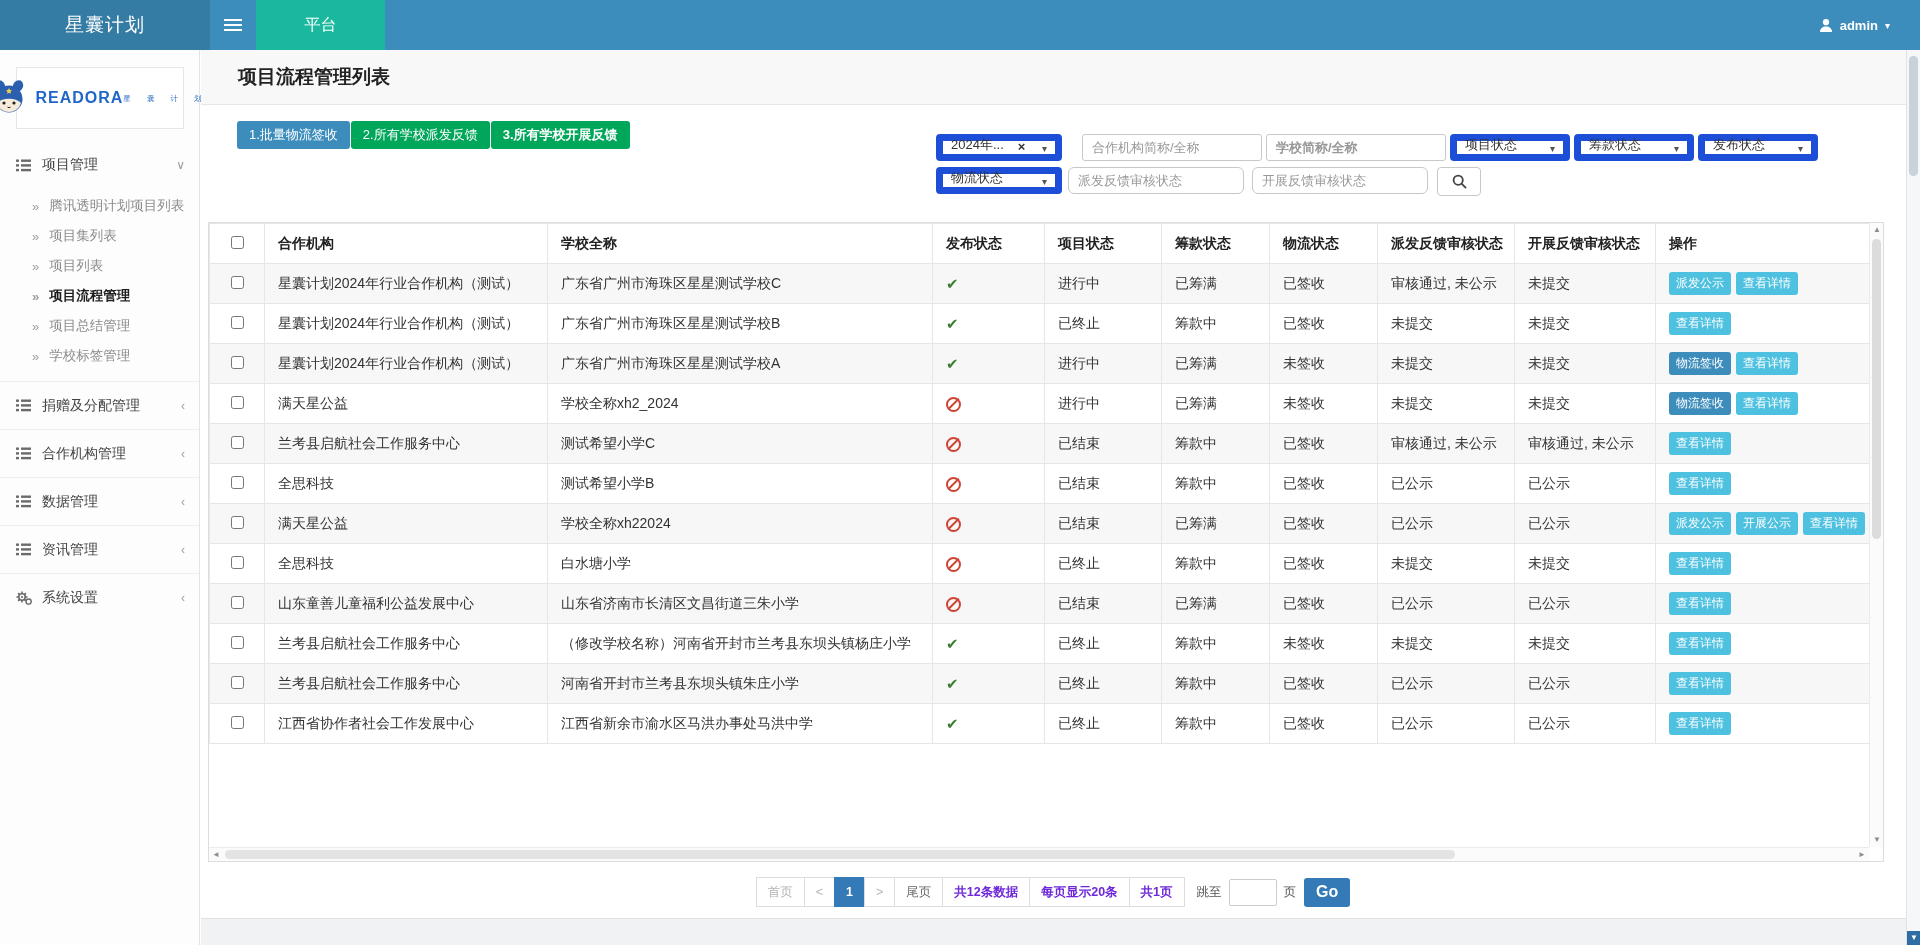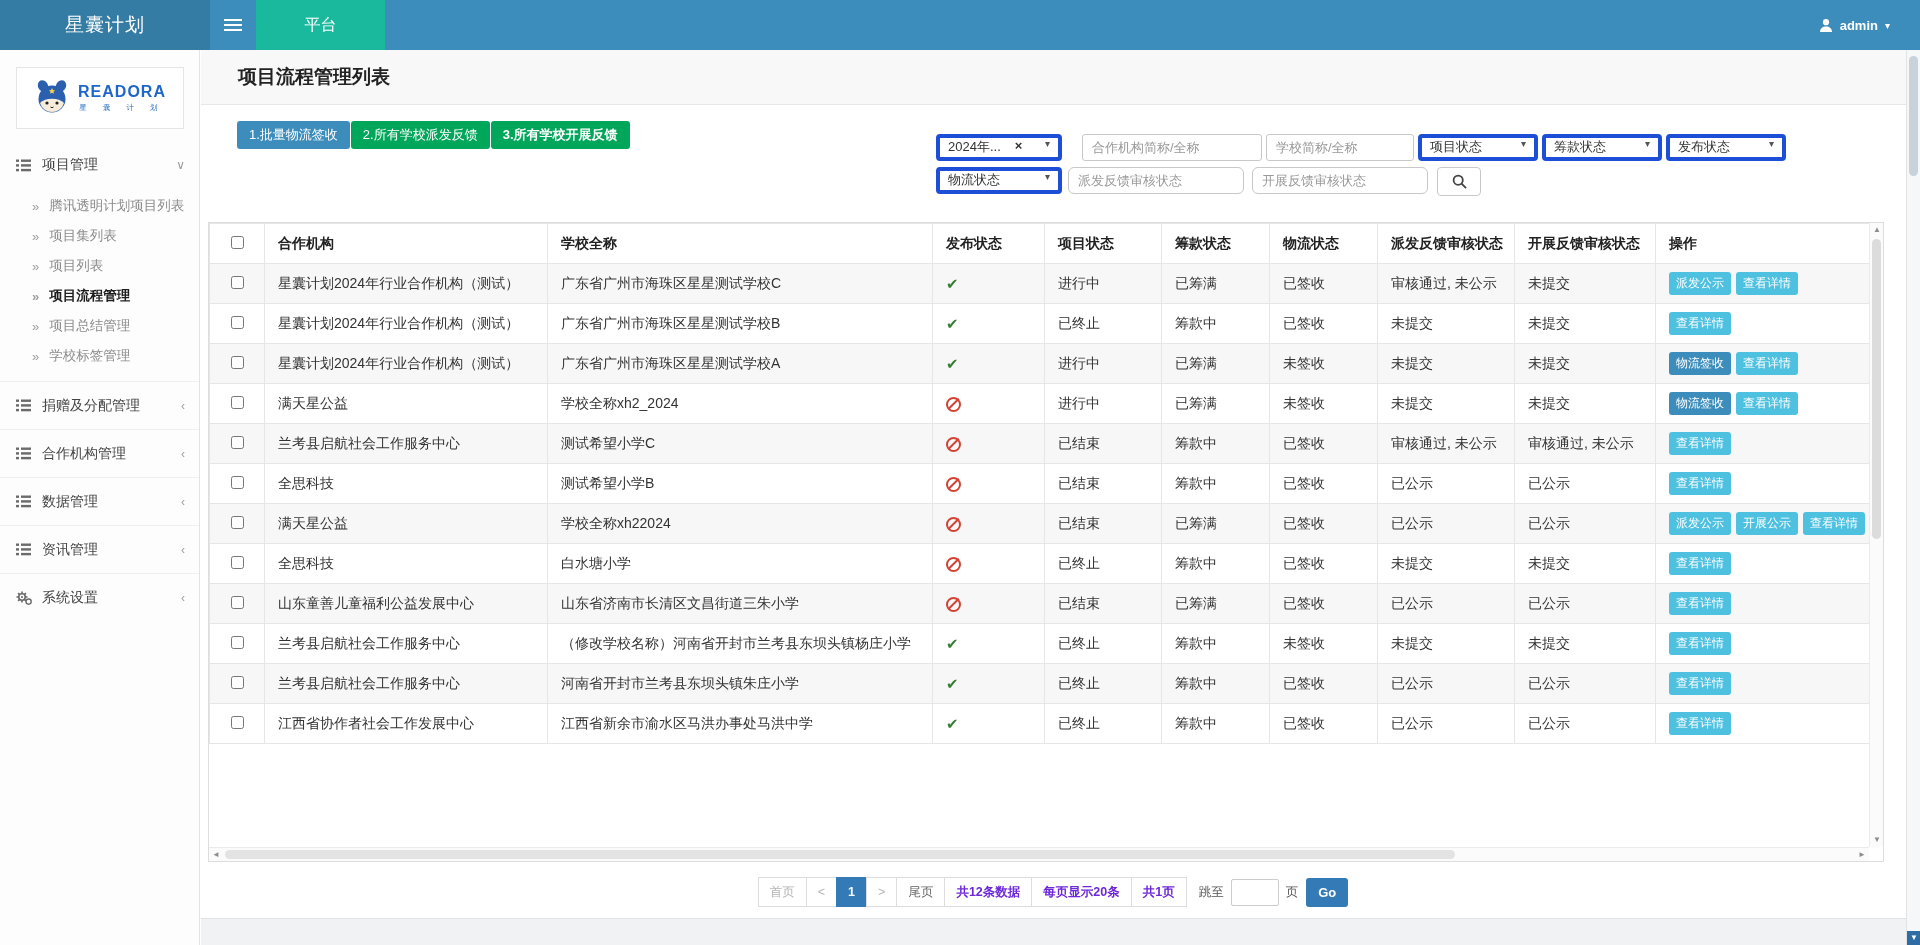--- a/index.html
+++ b/index.html
@@ -19,21 +19,21 @@
     justify-content:center; font-size:16px; cursor:pointer; }
   .user-menu { margin-left:auto; display:flex; align-items:center; gap:7px;
     padding:0 30px 0 14px; font-size:13px; font-weight:bold; cursor:pointer; }
   .user-menu .caret { font-size:10px; }
 
   
   .sidebar { position:absolute; left:0; top:50px; width:200px; bottom:0;
     background:#fdfdfd; border-right:1px solid #e4e4e4; }
   .logo-box { width:168px; height:62px; margin:17px auto 12px auto; background:#fff;
     border:1px solid #e6e6e6; display:flex; align-items:center; justify-content:center; gap:7px; }
-  .logo-text { display:flex; flex-direction:column; align-items:center; }
+  .logo-text { display:flex; flex-direction:row; align-items:center; }
   .logo-title { color:#1f66c9; font-weight:bold; font-size:16px; letter-spacing:1px; }
   .logo-sub { color:#2b6fc4; font-size:7.5px; letter-spacing:7px; margin-top:2px; white-space:nowrap; }
   .side-group { height:48px; display:flex; align-items:center; padding:0 14px 0 16px;
     color:#444; font-size:14px; cursor:pointer; border-top:1px solid #efefef; }
   .side-group:first-of-type { border-top:none; }
   .side-group .gicon { width:16px; margin-right:10px; display:flex; }
   .side-group .chev { margin-left:auto; color:#9a9a9a; font-size:12px; }
   .side-sub { padding:2px 0 10px 0; }
   .side-sub-item { height:30px; display:flex; align-items:center; padding-left:32px;
     color:#8b8b8b; font-size:13.5px; cursor:pointer; }
@@ -47,22 +47,22 @@
   .page-title { font-size:19px; font-weight:bold; color:#222; }
   .content { position:relative; height:813px; background:#fff; }
 
   .btn-row { position:absolute; left:36px; top:16px; display:flex; gap:1px; }
   .act-btn { height:28px; padding:0 12px; border:none; border-radius:3px;
     color:#fff; font-size:13px; cursor:pointer; font-family:inherit; }
 
   
   .filters { position:absolute; left:735px; top:29px; }
   .frow { display:flex; gap:4px; margin-bottom:6px; }
-  .fsel { height:27px; border:4px solid #1d4ed8; border-radius:4px; background:#fff;
-    display:flex; align-items:flex-start; padding:0 8px; font-size:13px; color:#333; cursor:pointer; }
+  .fsel { height:27px; border:7px solid #1d4ed8; border-radius:4px; background:#fff;
+    display:flex; align-items:flex-end; padding:0 8px; font-size:13px; color:#333; cursor:pointer; }
   .fsel .lbl { white-space:nowrap; }
   .fsel .caret { margin-left:auto; color:#555; font-size:10px; padding-left:10px; }
   .fsel .clear { color:#333; font-size:13px; font-weight:bold; margin-left:14px; cursor:pointer; }
   .ftxt { height:27px; border:1px solid #c8c8c8; border-radius:3px; padding:0 9px;
     font-size:13px; color:#333; font-family:inherit; }
   .ftxt::placeholder { color:#999; }
   .ftxt.round { border-radius:6px; }
   .search-btn { width:44px; height:29px; border:1px solid #c8c8c8; border-radius:4px;
     background:#fff; display:flex; align-items:center; justify-content:center; cursor:pointer; }
 
@@ -102,21 +102,21 @@
     justify-content:center; align-items:center; font-size:12.5px; }
   .pg-item { height:30px; display:flex; align-items:center; padding:0 11px;
     border:1px solid #ddd; margin-left:-1px; background:#fff; color:#666; cursor:pointer; }
   .pg-item.disabled { color:#b4b4b4; cursor:default; }
   .pg-item.active { background:#337ab7; border-color:#337ab7; color:#fff; font-weight:bold; }
   .pg-item.stat { color:#6d28d9; font-weight:bold; cursor:default; }
   .jump-label { margin:0 7px 0 12px; color:#555; }
   .jump-input { width:48px; height:27px; border:1px solid #ccc; border-radius:2px; padding:0 5px; }
   .jump-suffix { margin:0 8px 0 7px; color:#555; }
   .go-btn { height:29px; padding:0 12px; background:#337ab7; border:none; border-radius:3px;
-    color:#fff; font-size:13px; font-weight:bold; cursor:pointer; font-family:inherit; }
+    color:#fff; font-size:16px; font-weight:bold; cursor:pointer; font-family:inherit; }
 
   .bottom-strip { position:absolute; left:0; right:0; bottom:0; height:27px;
     background:#f0f2f4; border-top:1px solid #e0e3e6; }
 
   
   .pagescroll { position:absolute; right:0; top:50px; width:14px; bottom:0;
     background:#f6f7f8; border-left:1px solid #e3e3e3; }
   .pagescroll .thumb { position:absolute; left:2px; width:9px; top:6px; height:120px;
     background:#c7d2da; border-radius:5px; }
   .pagescroll .btm { position:absolute; left:0; bottom:0; width:14px; height:14px;
@@ -298,21 +298,21 @@
         </div>
 
       <div class="filters">
         <div class="frow">
           <div class="fsel" style="width:126px">
             <span class="lbl">2024年...</span>
             <span class="clear">×</span>
             <span class="caret">▾</span>
           </div>
           <input class="ftxt" style="width: 180px; margin-left: 16px;" placeholder="合作机构简称/全称">
-          <input class="ftxt" style="width: 148px;" placeholder="学校简称/全称">
+          <input class="ftxt" style="width: 180px; font-weight: bold;" placeholder="学校简称/全称">
           <div class="fsel" style="width:120px">
             <span class="lbl">项目状态</span>
             <span class="caret">▾</span>
           </div>
           <div class="fsel" style="width:120px">
             <span class="lbl">筹款状态</span>
             <span class="caret">▾</span>
           </div>
           <div class="fsel" style="width:120px">
             <span class="lbl">发布状态</span>

